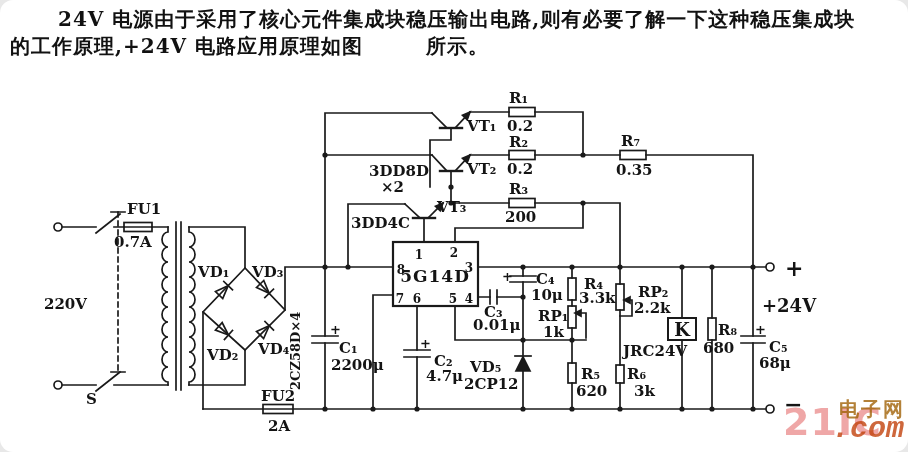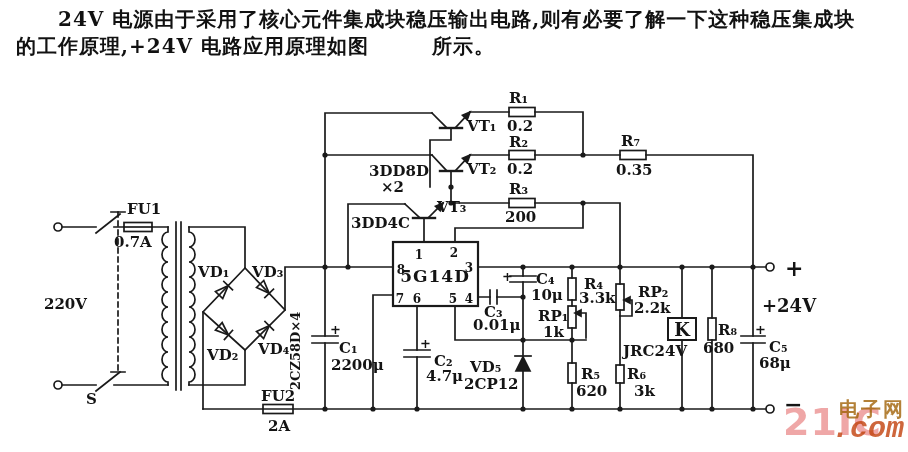--- a/index.html
+++ b/index.html
@@ -1,21 +1,21 @@
 <!DOCTYPE html>
 <html><head>
 <meta charset="utf-8">
 <style>
   html,body{margin:0;padding:0;background:#e8e8e8;}
   .screen{position:relative;width:908px;height:452px;background:#ffffff;overflow:hidden;
-          font-family:"DejaVu Serif","Liberation Serif",serif;}
+          font-family:"DejaVu Serif","Liberation Serif",serif;border-radius:13px;}
   .para-line{position:absolute;font-weight:bold;font-size:20px;line-height:1.3;color:#111;
              letter-spacing:1px;white-space:nowrap;}
   #para1{left:58px;top:6px;}
-  #para2{left:16px;top:33px;text-align:right;}
+  #para2{left:10px;top:33px;text-align:right;}
   svg{position:absolute;left:0;top:0;}
   svg text{font-family:"DejaVu Serif","Liberation Serif",serif;fill:#141414;}
   .lbl{font-size:15px;font-weight:bold;}
   .lbl-sm{font-size:13px;font-weight:bold;}
   .pin{font-size:12px;font-weight:bold;text-anchor:middle;}
   .icname{font-size:17px;font-weight:bold;text-anchor:middle;letter-spacing:1px;}
   .big{font-size:18px;font-weight:bold;}
   .term{font-size:22px;font-weight:bold;}
   .wm{position:absolute;z-index:5;opacity:.8;color:#ee9a9a;white-space:nowrap;
       font-family:"DejaVu Sans","Liberation Sans",sans-serif;}

